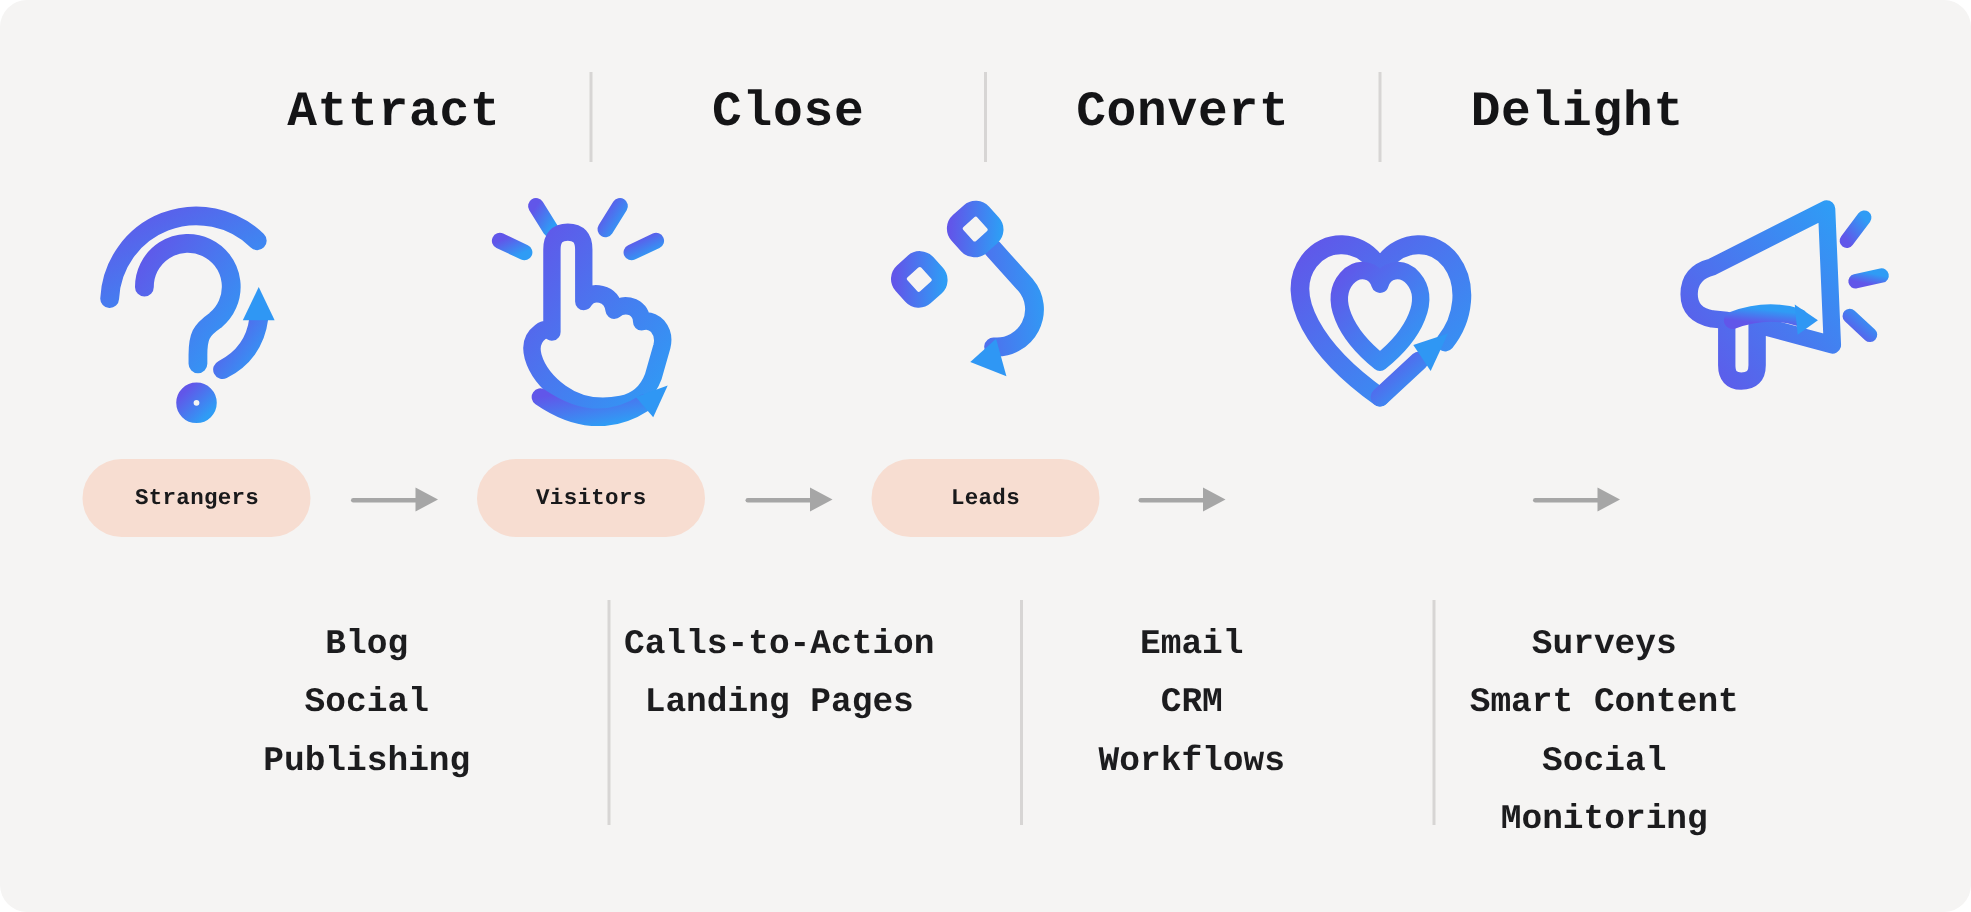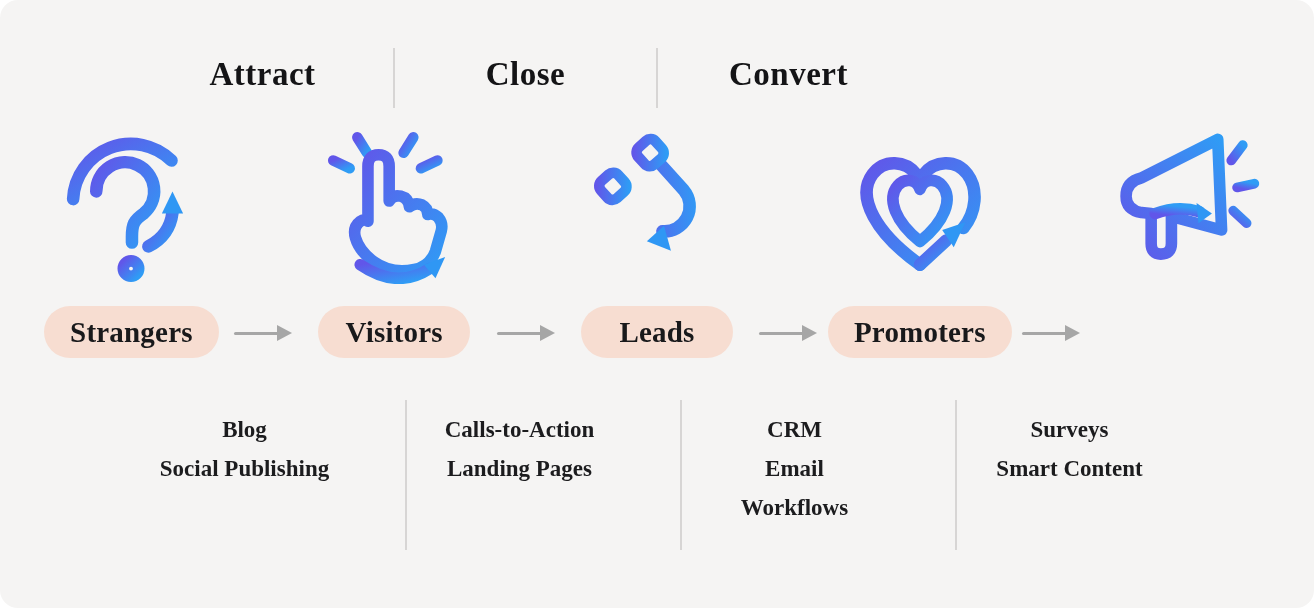--- a/index.html
+++ b/index.html
@@ -1,19 +1,19 @@
 <!DOCTYPE html>
 <html><head>
 <meta charset="utf-8">
 <style>
   html,body { margin:0; padding:0; background:#ffffff; }
   .canvas {
     position:relative; width:1314px; height:608px;
     background:#f5f4f3; border-radius:18px; overflow:hidden;
-    font-family:Liberation Serif, serif;
+    font-family:Liberation Mono, monospace;
   }
   
   .header-row {
     position:absolute; left:131px; right:131px; top:46px;
     display:grid; grid-template-columns:repeat(4,1fr);
   }
   .stage-label {
     position:relative; text-align:center;
     font-size:33px; font-weight:700; color:#141416;
     letter-spacing:0.5px; padding:10px 0 14px;
@@ -31,21 +31,21 @@
   .icon-cell svg { width:164px; height:164px; }
   
   .pills-row {
     position:absolute; left:0; right:0; top:306px;
     display:grid; grid-template-columns:repeat(5,1fr); justify-items:center;
   }
   .pill {
     min-width:152px; height:52px; box-sizing:border-box;
     padding:0 26px; border-radius:27px; background:#f7ddd1;
     display:flex; align-items:center; justify-content:center;
-    font-size:29px; font-weight:700; color:#19191b; letter-spacing:0.2px;
+    font-size:15px; font-weight:700; color:#19191b; letter-spacing:0.2px;
   }
   
   .flow-arrow { position:absolute; top:324px; width:58px; height:18px; }
   .flow-arrow::before {
     content:""; position:absolute; left:0; right:13px; top:7.5px;
     height:3px; background:#a6a6a6; border-radius:2px;
   }
   .flow-arrow::after {
     content:""; position:absolute; right:0; top:1px;
     border-left:15px solid #a6a6a6;
@@ -67,20 +67,21 @@
 </style>
 </head>
 <body>
 
 <div class="canvas">
 
   <div class="header-row">
     <div class="stage-label">Attract</div>
     <div class="stage-label">Close</div>
     <div class="stage-label">Convert</div>
+    <div class="stage-label">Delight</div>
   </div>
 
   <div class="icons-row">
 
     <div class="icon-cell">
       <svg viewBox="0 0 170 170">
         <defs>
             <linearGradient id="gq" x1="0" y1="0" x2="1" y2="1">
           <stop offset="0" stop-color="#6156e9"></stop>
               <stop offset="1" stop-color="#2f9cf5"></stop>
@@ -187,43 +188,41 @@
   <div class="pills-row">
     <div class="pill">
         <span>Strangers</span>
       </div>
     <div class="pill">
         <span>Visitors</span>
       </div>
     <div class="pill">
         <span>Leads</span>
       </div>
-    <div class="pill">
-        <span>Promoters</span>
-      </div>
   </div>
 
   <div class="flow-arrow" style="left:234px"></div>
   <div class="flow-arrow" style="left:497px"></div>
   <div class="flow-arrow" style="left:759px"></div>
   <div class="flow-arrow" style="left:1022px"></div>
 
   <div class="lists-row">
     <div class="stage-items">
       <div>Blog</div>
       <div>Social Publishing</div>
     </div>
     <div class="stage-items">
       <div>Calls-to-Action</div>
       <div>Landing Pages</div>
     </div>
     <div class="stage-items">
+      <div>Email</div>
       <div>CRM</div>
-      <div>Email</div>
       <div>Workflows</div>
     </div>
     <div class="stage-items">
       <div>Surveys</div>
       <div>Smart Content</div>
+      <div>Social Monitoring</div>
     </div>
   </div>
 
 </div>
 
 </body></html>

